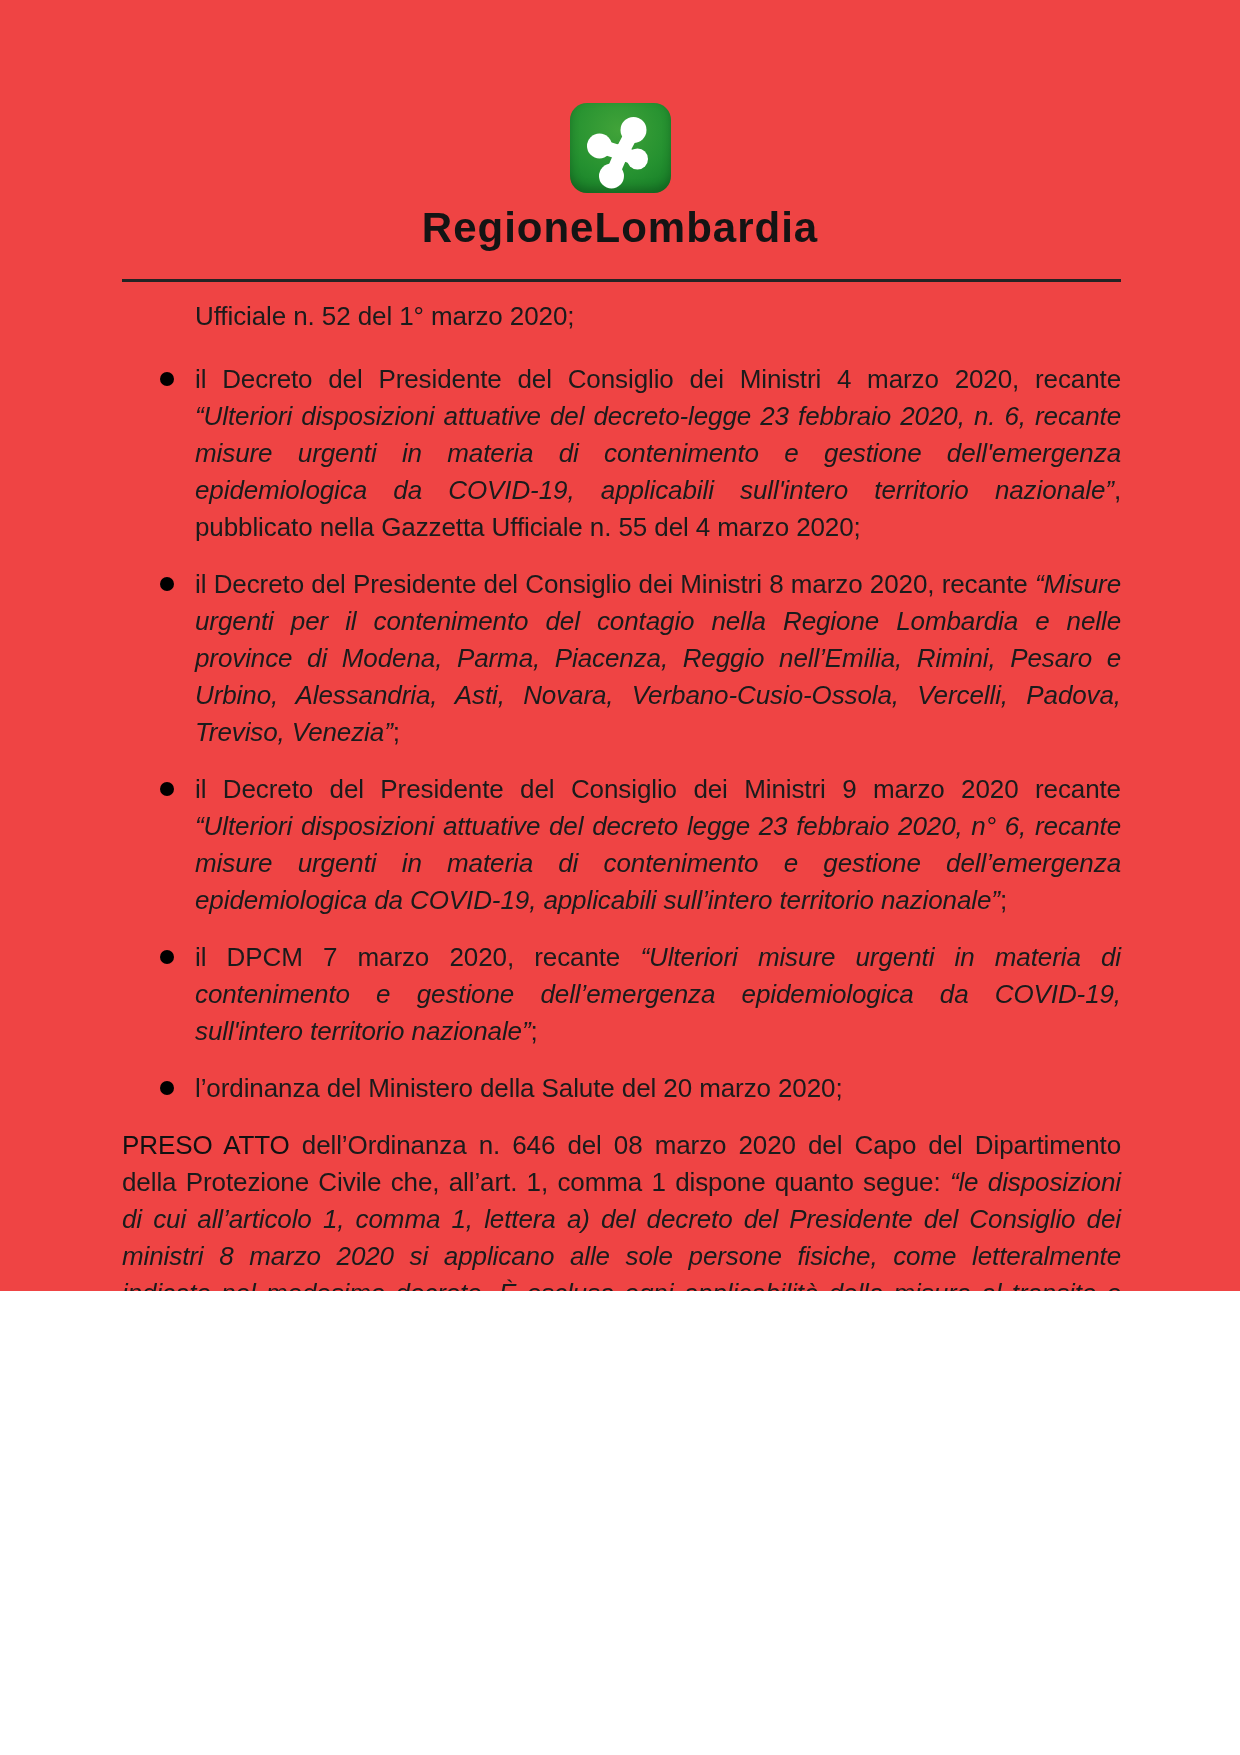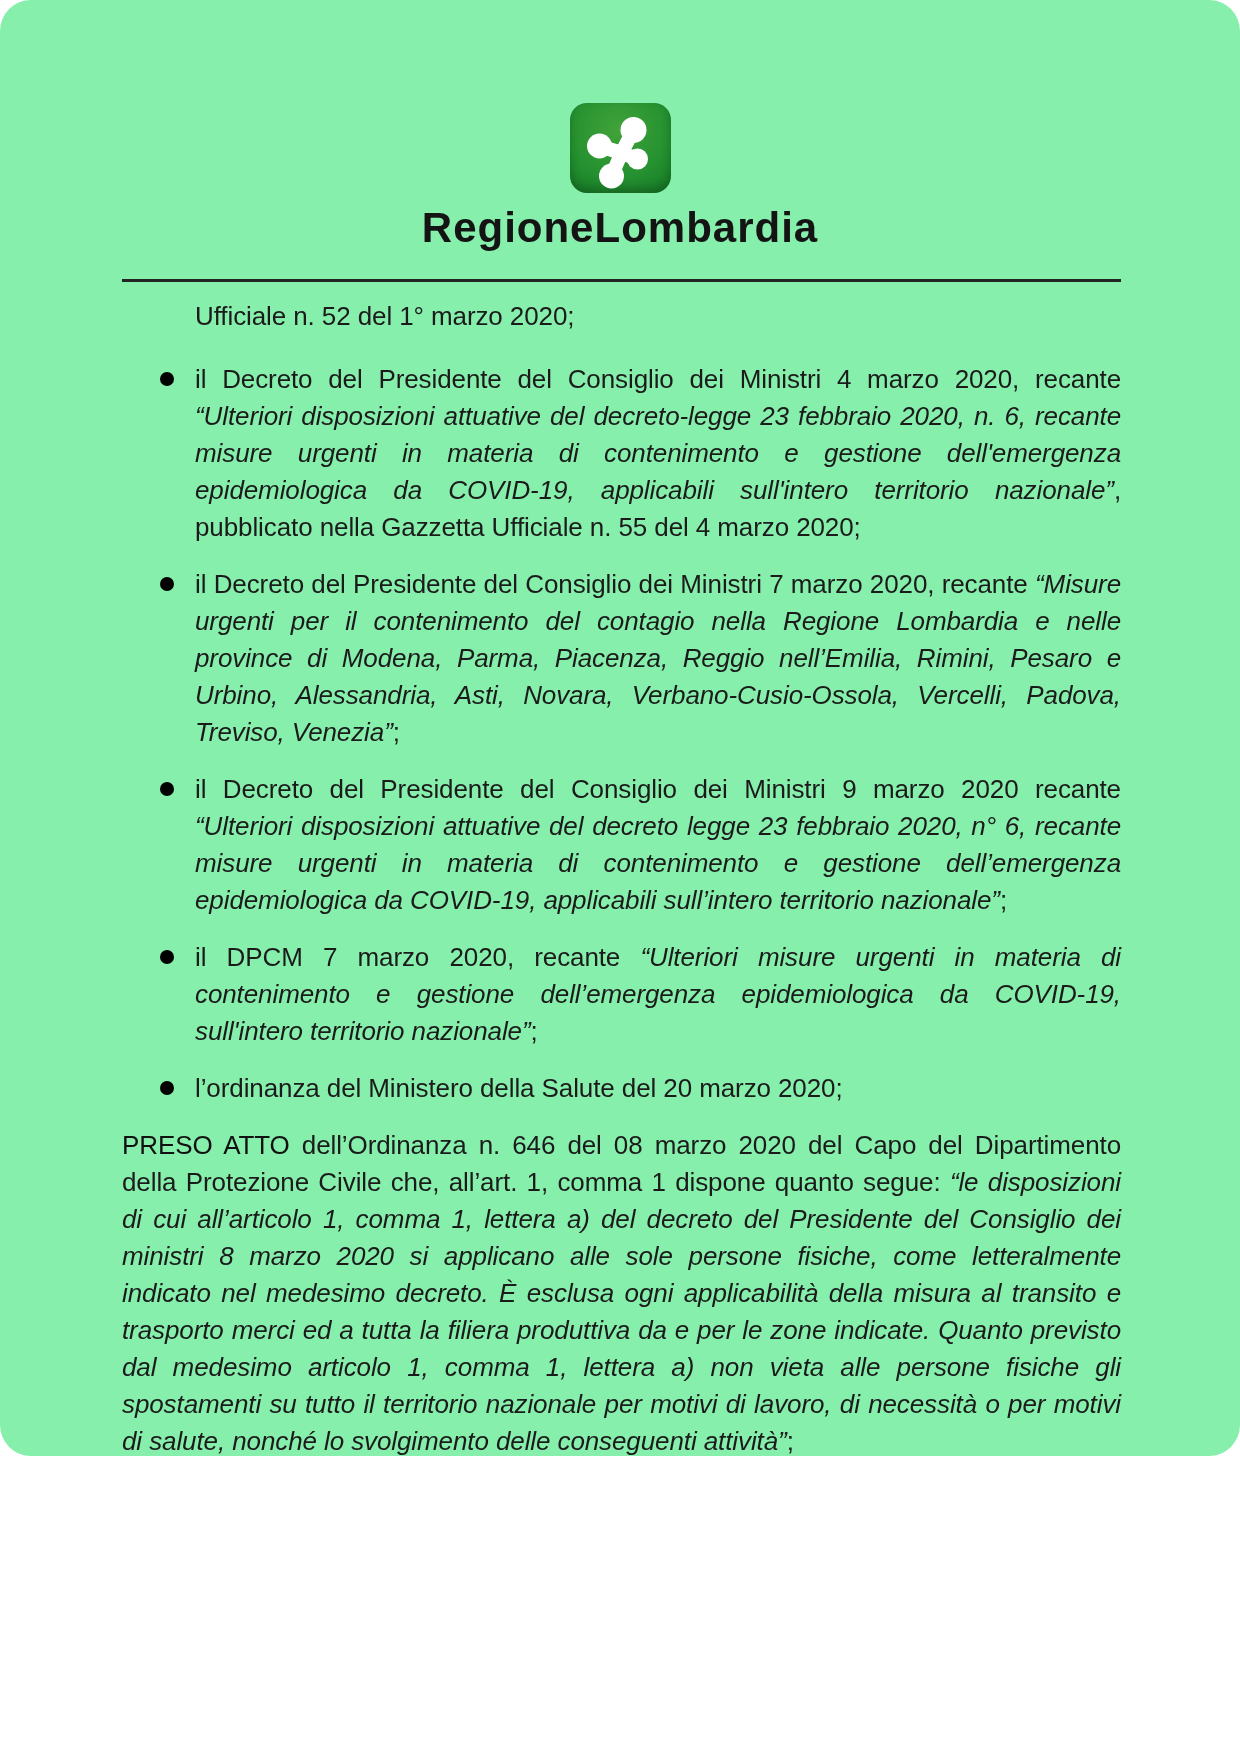--- a/index.html
+++ b/index.html
@@ -1,24 +1,23 @@
 <!DOCTYPE html>
 <html><head>
 <meta charset="utf-8">
 <style>
   html,body{margin:0;padding:0;background:#ffffff;}
   .page{
     position:relative;
     width:1240px;
-    height:1456px;
-    background:#86efac;
+    height:1291px;
+    background:#ef4444;
     color:#1b1b1b;
     font-family:"Liberation Sans", sans-serif;
     overflow:hidden;
-    border-radius:31px;
   }
   .header{text-align:center;padding-top:103px;}
   .logo{
     width:101px;height:90px;margin:0 auto;
     border-radius:17px;
     background:radial-gradient(110% 115% at 48% 30%, #41a339 0%, #259130 45%, #107423 85%, #0a651e 100%);
     box-shadow:inset 0 -5px 10px rgba(0,0,0,.22);
   }
   .logo svg{display:block;}
   .brand{
@@ -89,21 +88,21 @@
 
   <div class="content">
 
     <p class="intro">Ufficiale n. 52 del 1° marzo 2020;</p>
 
     <ul class="bullets">
       <li>
         <span class="dot"></span><span>il Decreto del Presidente del Consiglio dei Ministri 4 marzo 2020, recante </span><em>“Ulteriori disposizioni attuative del decreto-legge 23 febbraio 2020, n. 6, recante misure urgenti in materia di contenimento e gestione dell'emergenza epidemiologica da COVID-19, applicabili sull'intero territorio nazionale”</em><span>, pubblicato nella Gazzetta Ufficiale n. 55 del 4 marzo 2020;</span>
       </li>
       <li>
-        <span class="dot"></span><span>il Decreto del Presidente del Consiglio dei Ministri 7 marzo 2020, recante </span><em>“Misure urgenti per il contenimento del contagio nella Regione Lombardia e nelle province di Modena, Parma, Piacenza, Reggio nell’Emilia, Rimini, Pesaro e Urbino, Alessandria, Asti, Novara, Verbano-Cusio-Ossola, Vercelli, Padova, Treviso, Venezia”</em><span>;</span>
+        <span class="dot"></span><span>il Decreto del Presidente del Consiglio dei Ministri 8 marzo 2020, recante </span><em>“Misure urgenti per il contenimento del contagio nella Regione Lombardia e nelle province di Modena, Parma, Piacenza, Reggio nell’Emilia, Rimini, Pesaro e Urbino, Alessandria, Asti, Novara, Verbano-Cusio-Ossola, Vercelli, Padova, Treviso, Venezia”</em><span>;</span>
       </li>
       <li>
         <span class="dot"></span><span>il Decreto del Presidente del Consiglio dei Ministri 9 marzo 2020 recante </span><em>“Ulteriori disposizioni attuative del decreto legge 23 febbraio 2020, n° 6, recante misure urgenti in materia di contenimento e gestione dell’emergenza epidemiologica da COVID-19, applicabili sull’intero territorio nazionale”</em><span>;</span>
       </li>
       <li>
         <span class="dot"></span><span>il DPCM 7 marzo 2020, recante </span><em>“Ulteriori misure urgenti in materia di contenimento e gestione dell’emergenza epidemiologica da COVID-19, sull'intero territorio nazionale”</em><span>;</span>
       </li>
       <li>
         <span class="dot"></span><span>l’ordinanza del Ministero della Salute del 20 marzo 2020;</span><em></em><span></span>
       </li>

